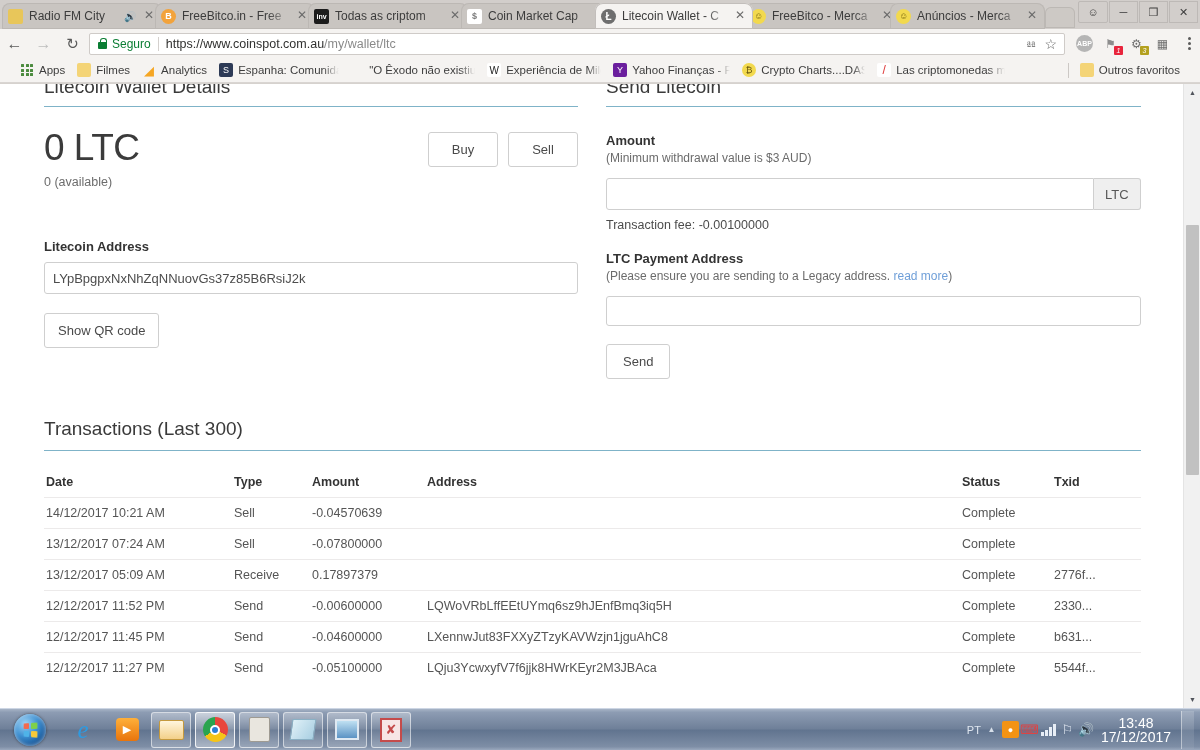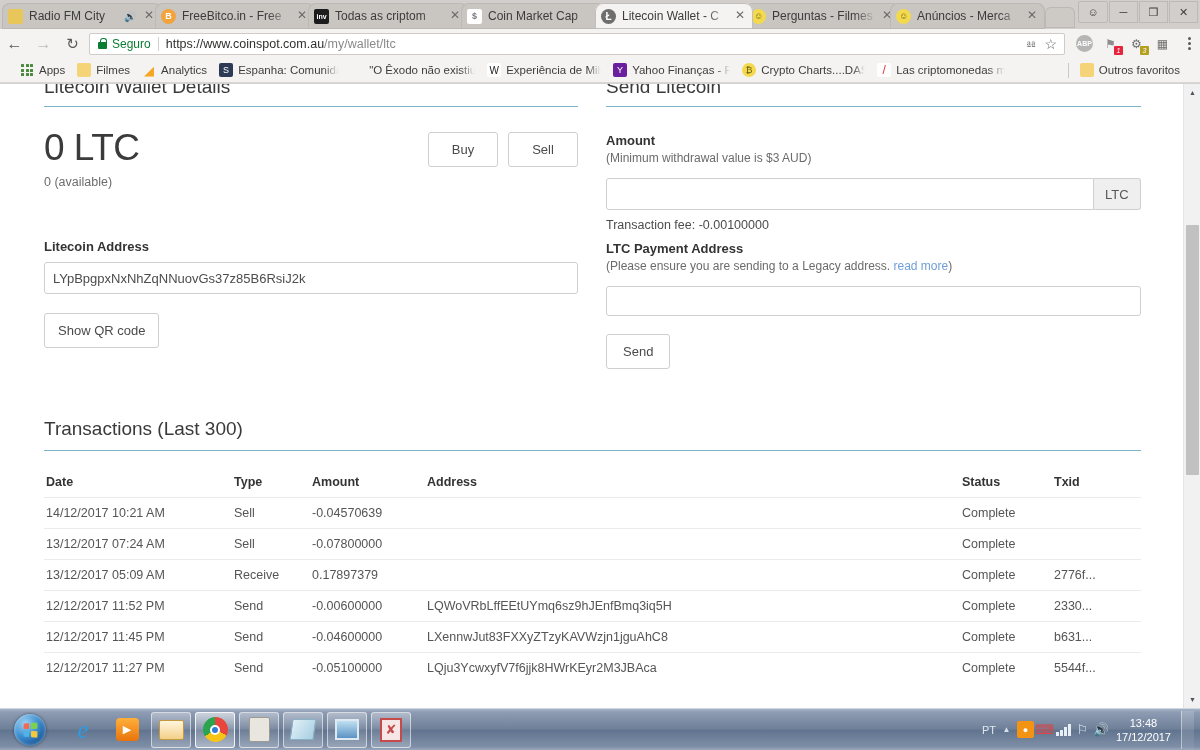--- a/index.html
+++ b/index.html
@@ -177,21 +177,21 @@
         rgba(255,255,255,.08) 50%, rgba(255,255,255,.2)); }
   .tbi.active { border:1px solid rgba(255,255,255,.85);
       background:linear-gradient(to bottom, rgba(255,255,255,.55),
         rgba(255,255,255,.18) 50%, rgba(255,255,255,.35)); }
 
   .tray { margin-left:auto; display:flex; align-items:center; gap:2px;
       padding-right:6px; }
   .tray .lang { font-size:11px; color:#dfe6ef; }
   .tray .tico { width:17px; height:17px; display:flex; align-items:center;
       justify-content:center; }
-  .clock { text-align:center; color:#fff; font-size:11px; line-height:14px;
+  .clock { text-align:center; color:#fff; font-size:14px; line-height:14px;
       padding:0 4px; }
   .showdesk { width:13px; height:38px; margin-left:4px;
       border-left:1px solid rgba(255,255,255,.45);
       background:linear-gradient(to bottom, rgba(255,255,255,.18), rgba(255,255,255,.05)); }
 
   .bars { display:flex; align-items:flex-end; gap:1.5px; height:12px; }
   .bars i { width:2.5px; background:#e8eef6; }
 </style>
 </head>
 <body>
@@ -222,21 +222,21 @@
         <span class="tab-title">Coin Market Cap</span>
         <span class="tab-close">✕</span>
       </div>
       <div class="tab active" style="left:595px;width:158px;">
         <span class="favicon" style="background:#6e6e6e;border-radius:50%;font-size:10px;">Ł</span>
         <span class="tab-title">Litecoin Wallet - C</span>
         <span class="tab-close">✕</span>
       </div>
       <div class="tab" style="left:745px;width:155px;">
         <span class="favicon" style="background:#f2d94e;color:#7a6a10;border-radius:50%;">☺</span>
-        <span class="tab-title">Perguntas - Filmes</span>
+        <span class="tab-title">FreeBitco - Merca</span>
         <span class="tab-close">✕</span>
       </div>
       <div class="tab" style="left:890px;width:155px;">
         <span class="favicon" style="background:#f2d94e;color:#7a6a10;border-radius:50%;">☺</span>
         <span class="tab-title">Anúncios - Merca</span>
         <span class="tab-close">✕</span>
       </div>
       <div class="newtab" style="left:1045px;"></div>
 
       <div class="wincontrols">
@@ -358,21 +358,21 @@
           <div class="sec-rule"></div>
 
           <div class="fld-label" style="margin-top:26px;">Amount</div>
           <div class="hint">(Minimum withdrawal value is $3 AUD)</div>
           <div class="amount-row">
             <div class="txtbox"></div>
             <div class="amount-suffix">LTC</div>
           </div>
           <div class="fee">Transaction fee: -0.00100000</div>
 
-          <div class="fld-label" style="margin-top:9px;">LTC Payment Address</div>
+          <div class="fld-label" style="margin-top:19px;">LTC Payment Address</div>
           <div class="hint"><span>(Please ensure you are sending to a Legacy address. </span><a href="#">read more</a><span>)</span></div>
           <div class="txtbox" style="margin-top:13px;height:30px;"></div>
           <div class="btn btn-send">Send</div>
         </div>
 
         <div class="tx-wrap">
           <div class="tx-head">Transactions (Last 300)</div>
           <div class="tx-rule"></div>
           <table class="tx">
             <thead>

